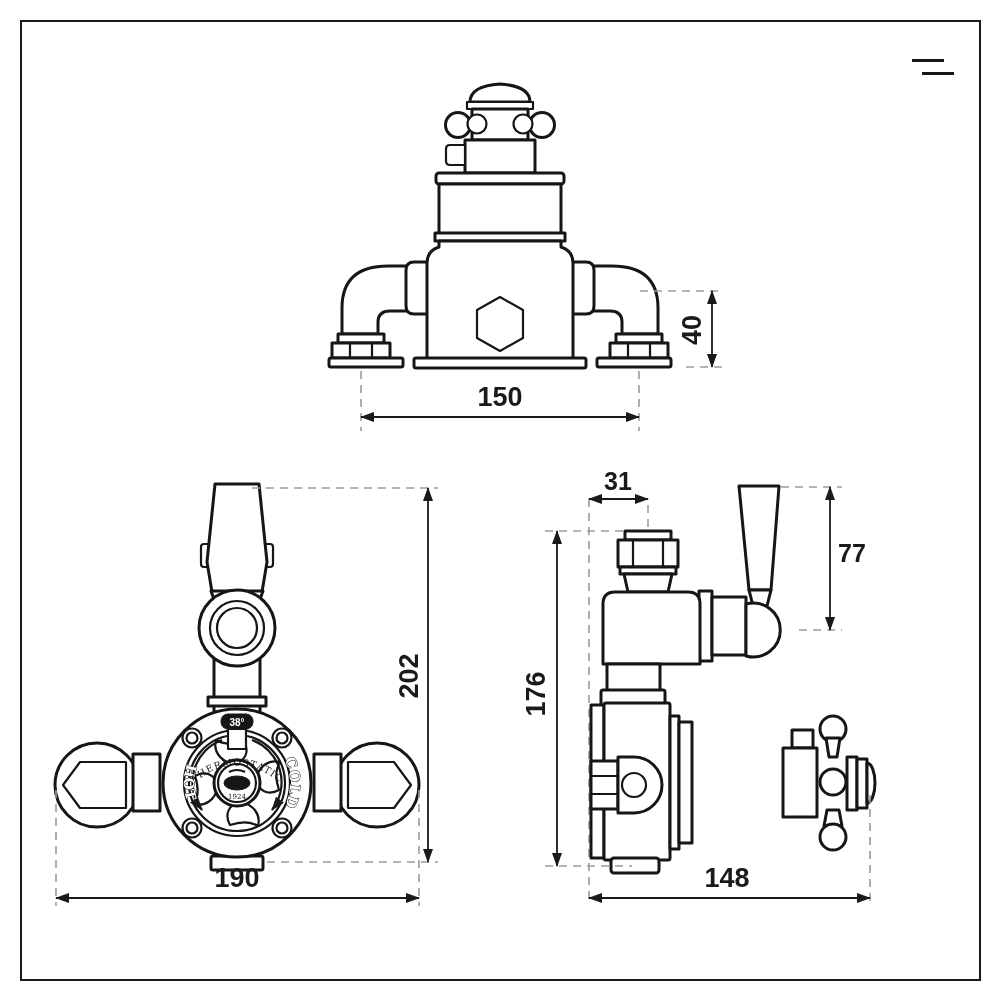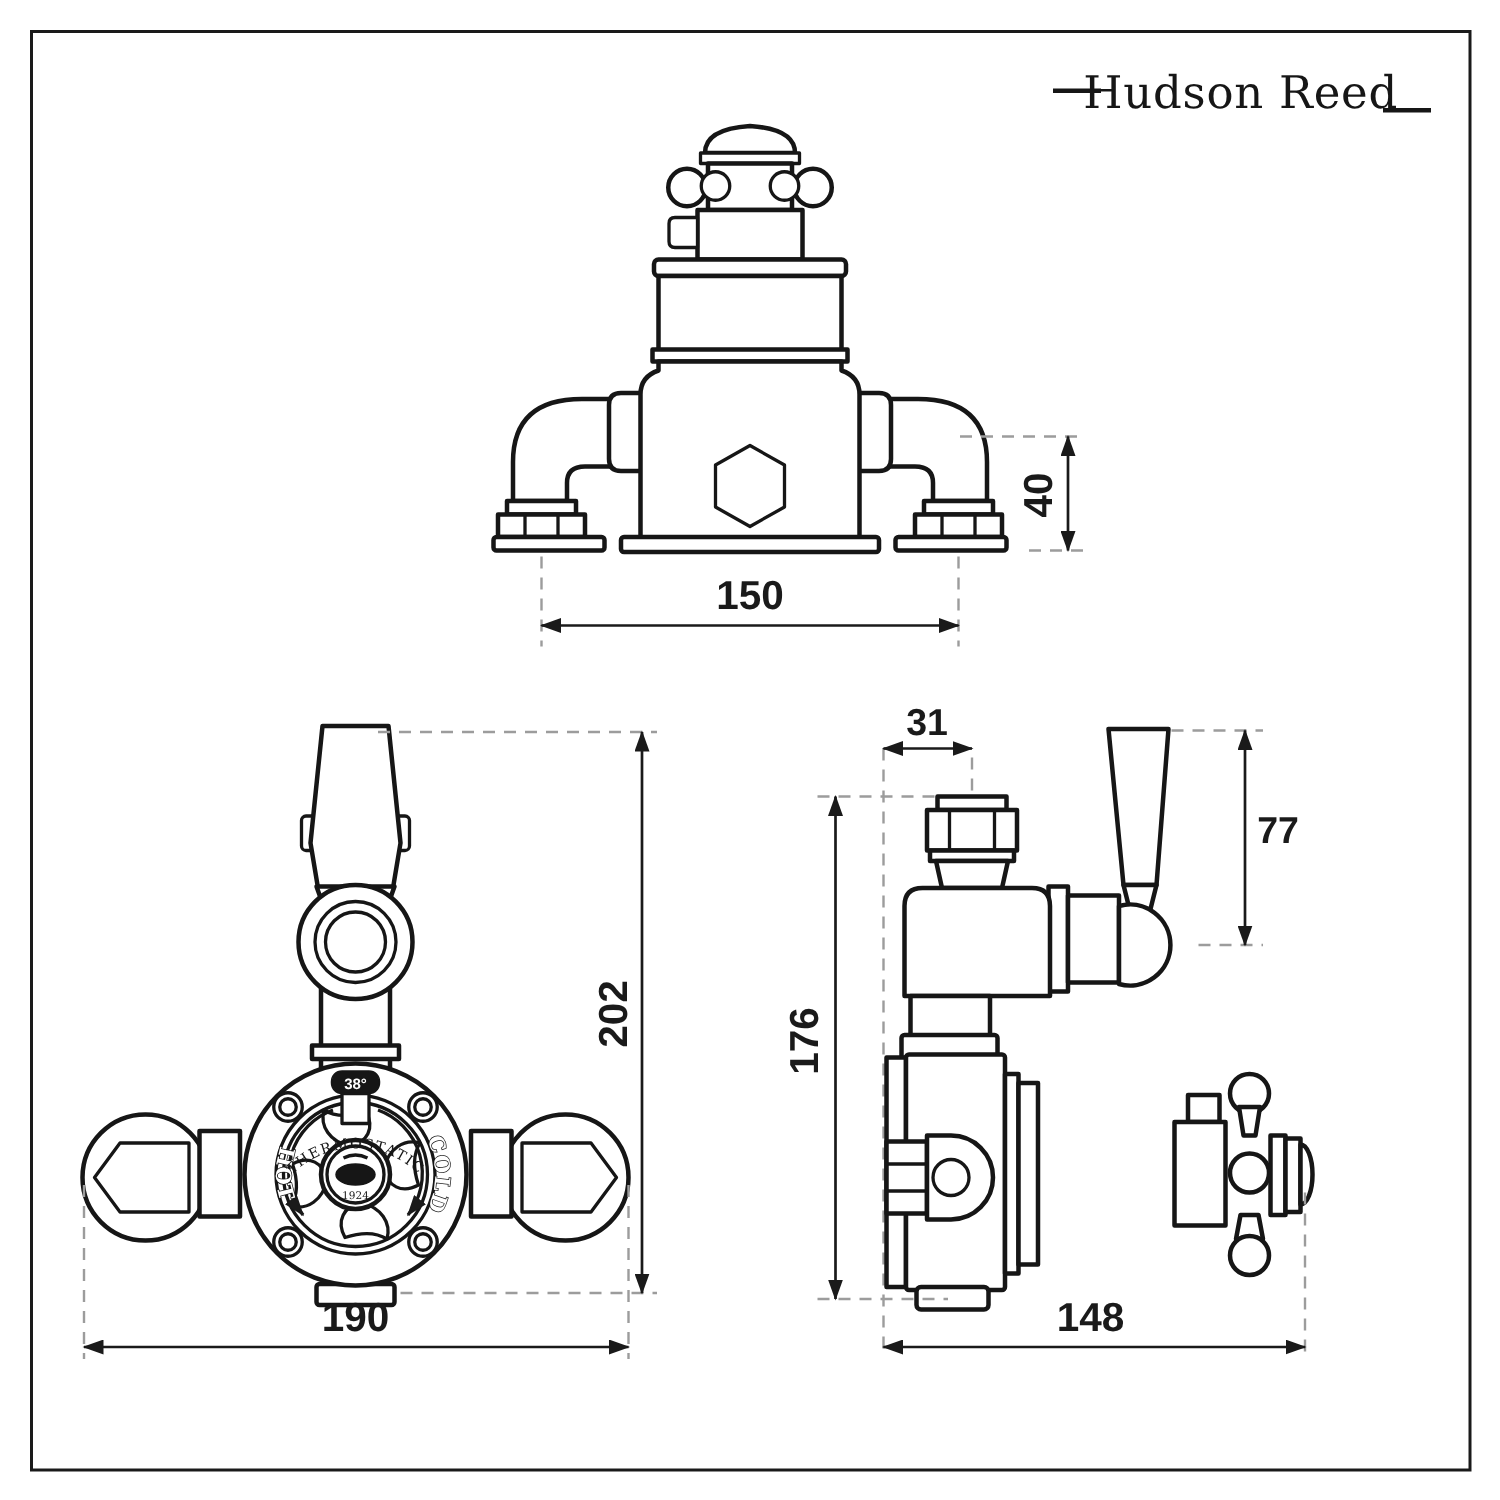--- a/index.html
+++ b/index.html
@@ -25,21 +25,20 @@
   .solid{fill:#161616;stroke:#161616;}
 </style>
 </head>
 <body>
 
 <div class="canvas">
   <div class="frame"></div>
 
   <div class="logo">
     <span class="strike strike-left"></span>
-    <span class="logo-text">Hudson Reed</span>
     <span class="strike strike-right"></span>
   </div>
 
   <svg width="1000" height="1000" viewBox="0 0 1000 1000">
     <defs>
       <marker id="arE" markerUnits="userSpaceOnUse" markerWidth="15" markerHeight="10" refX="13" refY="5" orient="auto">
           <path d="M0,0 L14,5 L0,10 Z" fill="#1a1a1a"></path>
         </marker>
       <marker id="arS" markerUnits="userSpaceOnUse" markerWidth="15" markerHeight="10" refX="13" refY="5" orient="auto-start-reverse">
           <path d="M0,0 L14,5 L0,10 Z" fill="#1a1a1a"></path>

